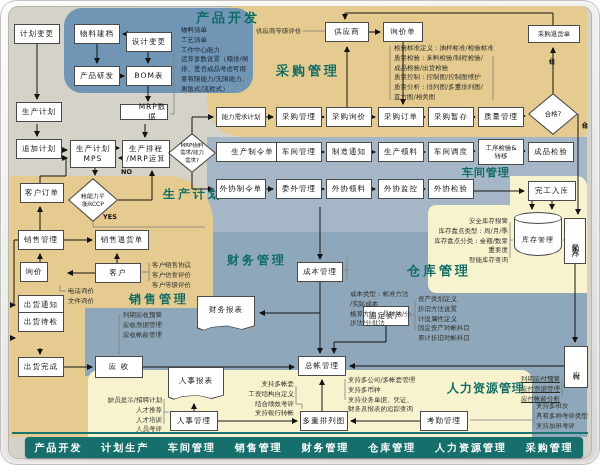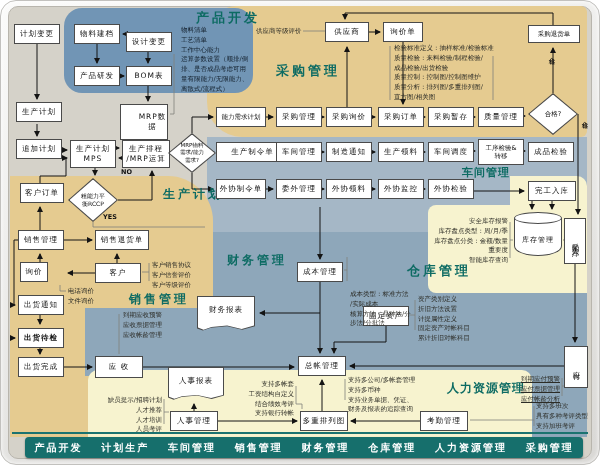--- a/index.html
+++ b/index.html
@@ -149,21 +149,21 @@
   <div class="ttl" style="left:227px;top:252px;font-size:12px;">财务管理</div>
   <div class="ttl" style="left:407px;top:262px;">仓库管理</div>
   <div class="ttl" style="left:447px;top:380px;font-size:12px;letter-spacing:1px;">人力资源管理</div>
 
   <div class="bx" style="left:14px;top:24px;width:46px;height:20px;">计划变更</div>
   <div class="bx" style="left:74px;top:24px;width:46px;height:20px;">物料建档</div>
   <div class="bx" style="left:126px;top:24px;width:46px;height:20px;margin-top:8px;">设计变更</div>
   <div class="bx" style="left:74px;top:66px;width:46px;height:20px;">产品研发</div>
   <div class="bx" style="left:126px;top:66px;width:46px;height:20px;">BOM表</div>
   <div class="bx" style="left:16px;top:102px;width:46px;height:20px;">生产计划</div>
-  <div class="bx" style="left:120px;top:104px;width:48px;height:36px;padding-left:17px;">MRP数据</div>
+  <div class="bx" style="left:120px;top:104px;width:48px;height:16px;padding-left:17px;">MRP数据</div>
   <div class="bx" style="left:16px;top:139px;width:46px;height:20px;">追加计划</div>
   <div class="bx" style="left:70px;top:140px;width:46px;height:28px;">生产计划
 MPS</div>
   <div class="bx" style="left:122px;top:140px;width:48px;height:28px;">生产排程
 /MRP运算</div>
   <div class="dmd" style="left:168px;top:133px;width:48px;height:40px;">
       <div class="in"></div>
       <span>MRP物料
 需求/能力
 需求?</span>
@@ -175,21 +175,21 @@
     </div>
   <div class="lbl" style="left:121px;top:168px;">NO</div>
   <div class="lbl" style="left:103px;top:213px;">YES</div>
 
   <div class="bx" style="left:20px;top:183px;width:44px;height:20px;">客户订单</div>
   <div class="bx" style="left:18px;top:230px;width:46px;height:20px;">销售管理</div>
   <div class="bx" style="left:95px;top:230px;width:54px;height:20px;">销售退货单</div>
   <div class="bx" style="left:20px;top:262px;width:28px;height:20px;">询价</div>
   <div class="bx" style="left:95px;top:263px;width:46px;height:20px;">客户</div>
   <div class="bx" style="left:18px;top:295px;width:46px;height:20px;">出货通知</div>
-  <div class="bx" style="left:18px;top:328px;width:46px;height:20px;font-weight:bold;">出货待检</div>
+  <div class="bx" style="left:18px;top:312px;width:46px;height:20px;">出货待检</div>
   <div class="bx" style="left:18px;top:357px;width:46px;height:20px;">出货完成</div>
   <div class="bx" style="left:95px;top:356px;width:48px;height:22px;">应 收</div>
 
   <div class="bx" style="left:325px;top:22px;width:44px;height:20px;">供应商</div>
   <div class="bx" style="left:383px;top:22px;width:40px;height:20px;text-align:center;">询价单</div>
   <div class="bx sm" style="left:528px;top:25px;width:52px;height:18px;">采购退货单</div>
   <div class="bx sm" style="left:216px;top:107px;width:50px;height:20px;">能力需求计划</div>
   <div class="bx" style="left:276px;top:107px;width:46px;height:20px;">采购管理</div>
   <div class="bx" style="left:326px;top:107px;width:46px;height:20px;">采购询价</div>
   <div class="bx" style="left:378px;top:107px;width:46px;height:20px;">采购订单</div>

